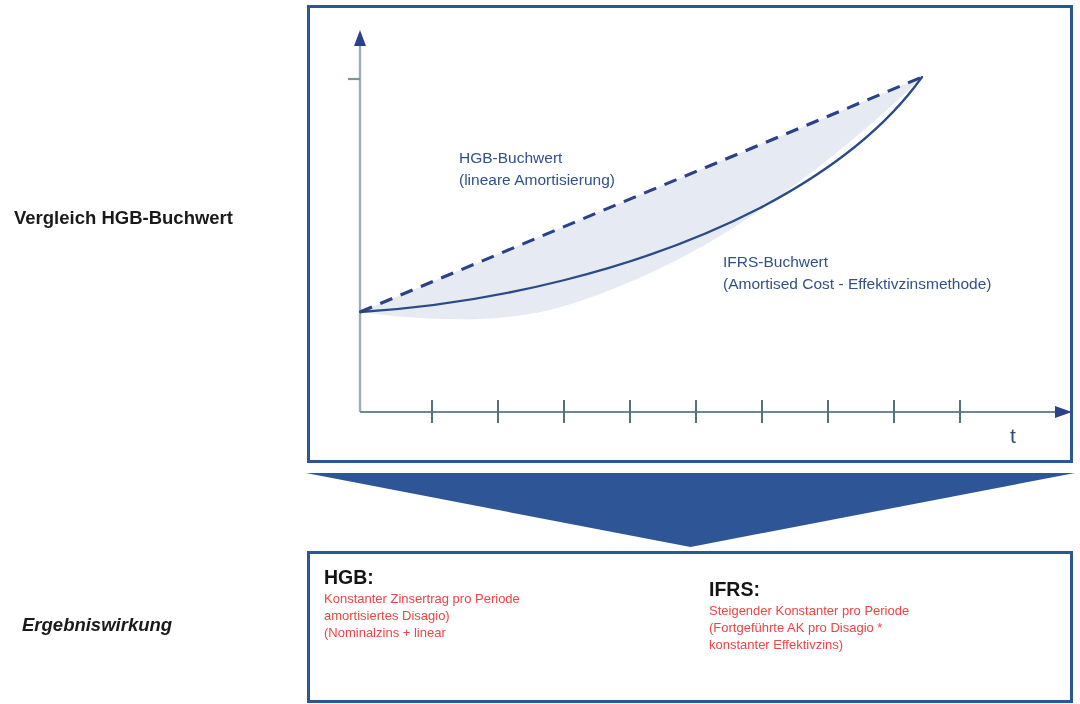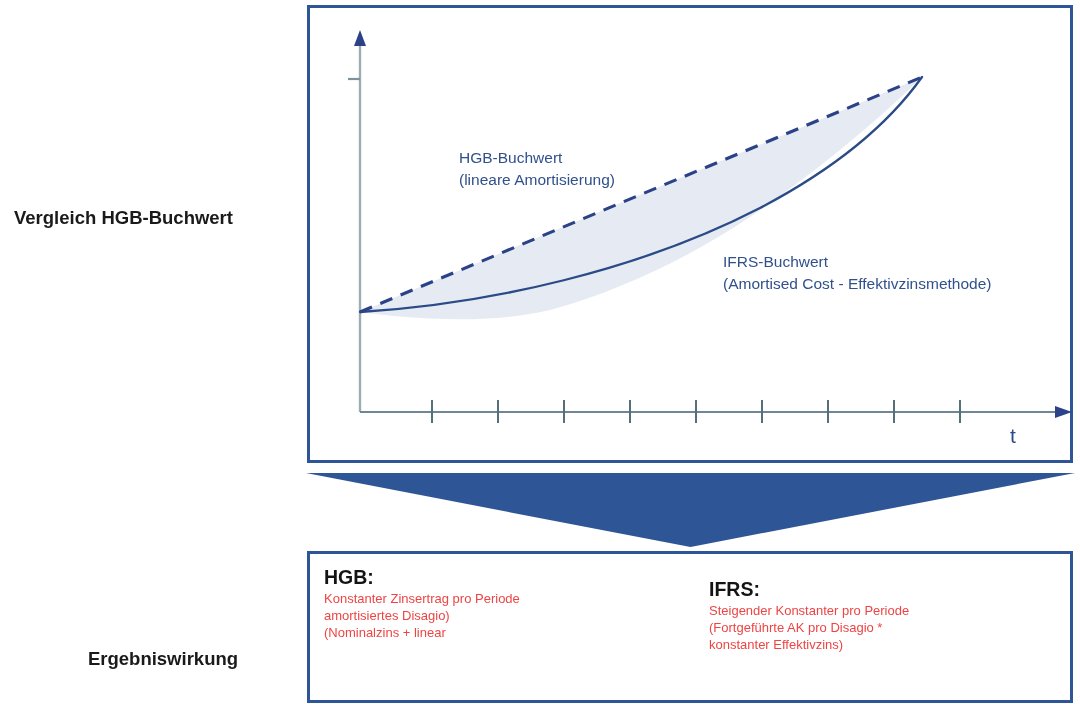--- a/index.html
+++ b/index.html
@@ -25,24 +25,24 @@
   #label-compare {
     left: 14px;
     top: 206px;
     width: 280px;
     font-size: 18.5px;
     text-align: left;
   }
   #label-compare .l2 { display: block; }
   #label-result {
     left: 22px;
-    top: 647px;
+    top: 613px;
     width: 282px;
     font-size: 18.5px;
-    text-align: center;
+    font-style: italic;
   }
 
   
   #chart-panel {
     position: absolute;
     left: 307px;
     top: 5px;
     width: 766px;
     height: 458px;
     border: 3px solid #2e5596;

